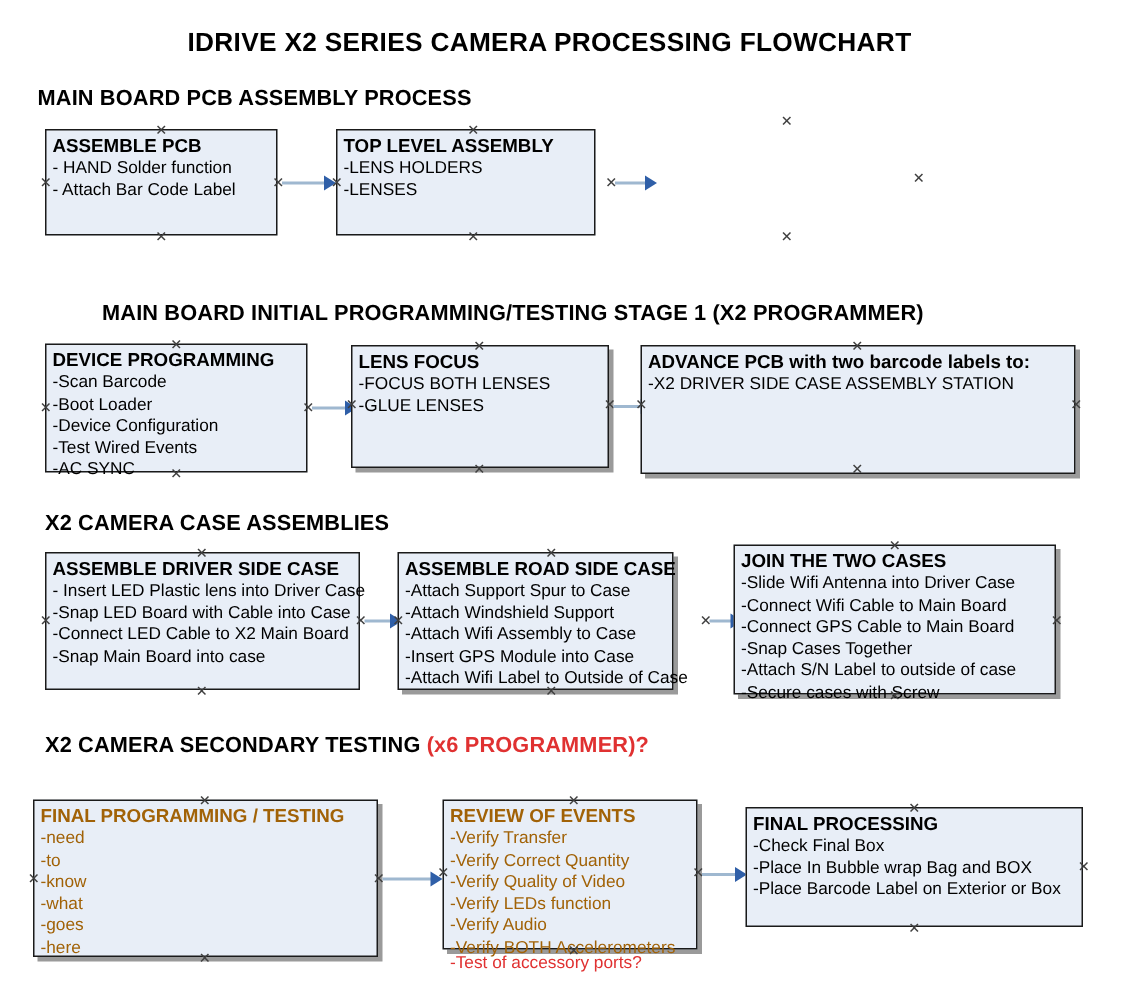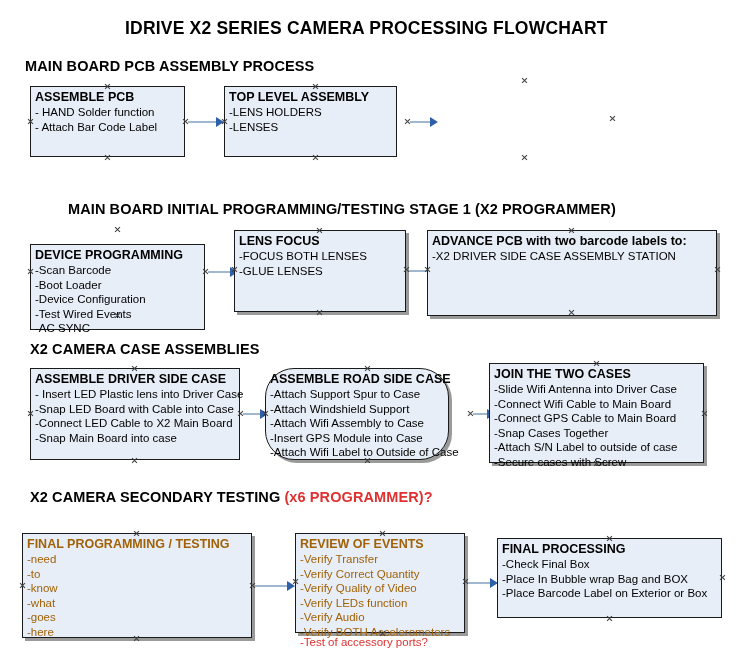--- a/index.html
+++ b/index.html
@@ -146,21 +146,21 @@
     <div class="shaft" style="width:21px;"></div>
     <div class="head" style="left:20px;"></div>
   </div>
 
   <div class="handle" style="left:521px; top:76.5px;"></div>
   <div class="handle" style="left:521px; top:153.5px;"></div>
   <div class="handle" style="left:608.5px; top:115px;"></div>
 
   <div class="abs section-title" style="left:25px; top:201px;margin-left:43px;">MAIN BOARD INITIAL PROGRAMMING/TESTING STAGE 1 (X2 PROGRAMMER)</div>
 
-  <div class="abs node" style="left:30px; top:229px; width:175px; height:86px;margin-top:15px;">
+  <div class="abs node" style="left:30px; top:229px; width:175px; height:86px;">
     <div class="node-title">DEVICE PROGRAMMING</div>
     <div class="node-line">-Scan Barcode</div>
     <div class="node-line">-Boot Loader</div>
     <div class="node-line">-Device Configuration</div>
     <div class="node-line">-Test Wired Events</div>
     <div class="node-line">-AC SYNC</div>
   </div>
   <div class="handle" style="left:114px; top:225.5px;"></div>
   <div class="handle" style="left:114px; top:311.5px;"></div>
   <div class="handle" style="left:26.5px; top:268px;"></div>
@@ -207,21 +207,21 @@
   <div class="handle" style="left:131px; top:364.5px;"></div>
   <div class="handle" style="left:131px; top:456.5px;"></div>
   <div class="handle" style="left:26.5px; top:410px;"></div>
   <div class="handle" style="left:236.5px; top:410px;"></div>
 
   <div class="conn" style="left:243px; top:409px; width:27px; height:9px;">
     <div class="shaft" style="width:18px;"></div>
     <div class="head" style="left:17px;"></div>
   </div>
 
-  <div class="abs node shadow" style="left:265px; top:368px; width:184px; height:92px;border-radius:29px;">
+  <div class="abs node shadow" style="left:265px; top:368px; width:184px; height:92px;">
     <div class="node-title">ASSEMBLE ROAD SIDE CASE</div>
     <div class="node-line">-Attach Support Spur to Case</div>
     <div class="node-line">-Attach Windshield Support</div>
     <div class="node-line">-Attach Wifi Assembly to Case</div>
     <div class="node-line">-Insert GPS Module into Case</div>
     <div class="node-line">-Attach Wifi Label to Outside of Case</div>
   </div>
   <div class="handle" style="left:364px; top:364.5px;"></div>
   <div class="handle" style="left:364px; top:456.5px;"></div>
   <div class="handle" style="left:261.5px; top:410px;"></div>

